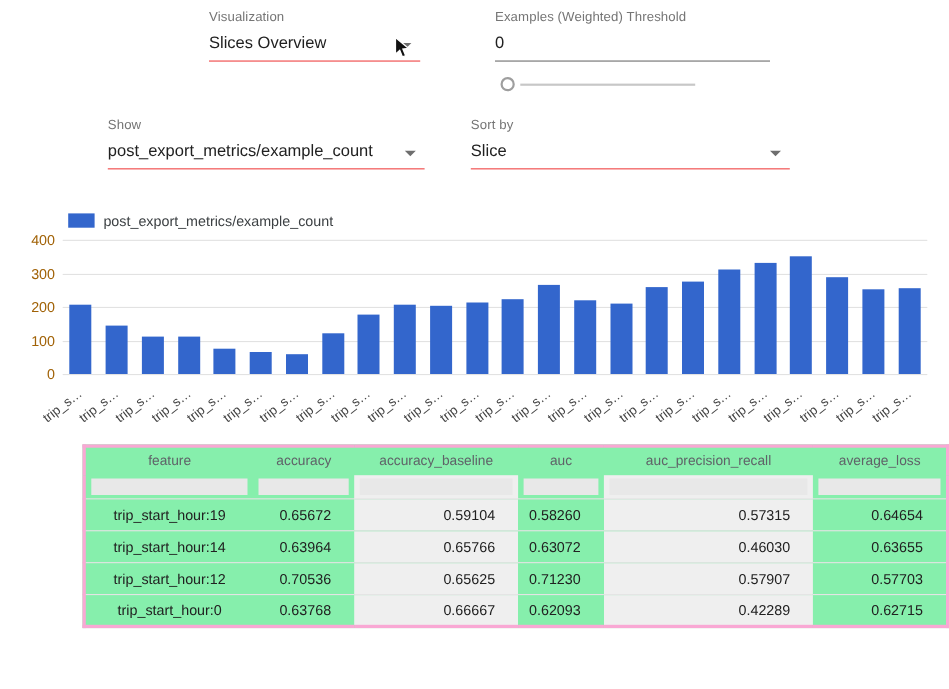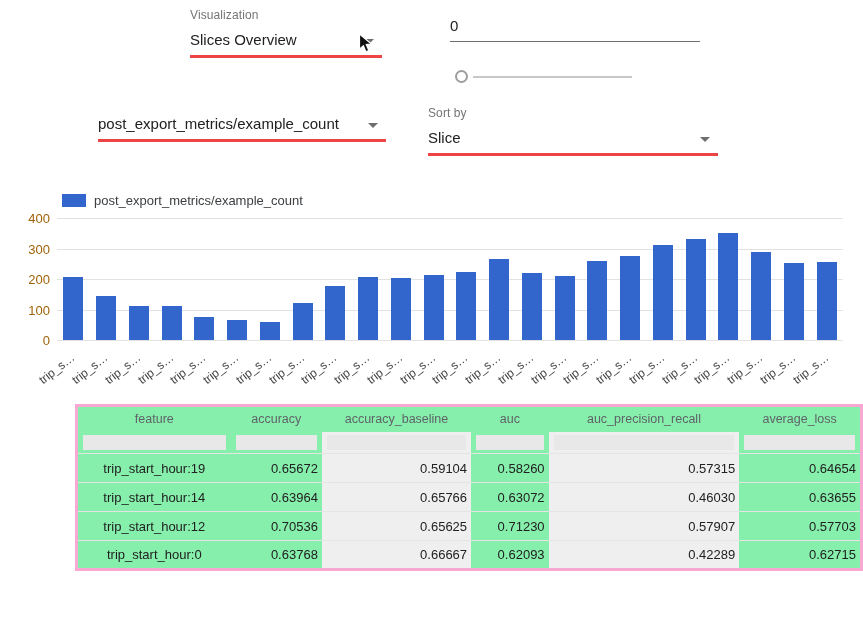--- a/index.html
+++ b/index.html
@@ -3,21 +3,21 @@
 <meta charset="utf-8">
 <style>
   * { margin:0; padding:0; box-sizing:border-box; }
   html,body { background:#fff; }
   body { font-family:"Liberation Sans", sans-serif; }
   .page { position:relative; width:863px; height:618px; background:#fff; overflow:hidden; }
 
   
   .ctrl-label { font-size:12px; color:#757575; letter-spacing:.1px; }
   .dropdown { display:flex; align-items:flex-end; justify-content:space-between;
-              border-bottom:3px solid #ef4444; padding-bottom:7px; margin-top:9px; cursor:pointer; }
+              border-bottom:1px solid #ef4444; padding-bottom:7px; margin-top:9px; cursor:pointer; }
   .dd-value { font-size:15px; color:#212121; white-space:nowrap; overflow:hidden; }
   .caret { width:0; height:0; border-left:5px solid transparent; border-right:5px solid transparent;
            border-top:5px solid #6e6e6e; margin:0 8px 4px 0; flex:none; }
   .input-line { font-size:15px; color:#212121; border-bottom:1px solid #6e6e6e;
                 padding-bottom:7px; margin-top:9px; min-height:22px; }
 
   #viz-ctrl { position:absolute; left:190px; top:8px; width:192px; }
   #threshold-ctrl { position:absolute; left:450px; top:8px; width:250px; }
   #show-ctrl { position:absolute; left:98px; top:106px; width:288px; }
   #sort-ctrl { position:absolute; left:428px; top:106px; width:290px; }
@@ -50,46 +50,48 @@
   #metrics-table-wrap { position:absolute; left:75px; top:404px; }
   #metrics-table { border-collapse:collapse; table-layout:fixed; background:#86efac; border:3px solid #f9a8d4; }
   #metrics-table th { height:26px; text-align:center; font-size:12.5px; color:#5f6368; font-weight:400;
                       overflow:hidden; white-space:nowrap; }
   #metrics-table .filter-row td { height:22px; padding:3px 5px; border-bottom:1px solid #e4e4e4; }
   #metrics-table .filter-row input { display:block; width:100%; height:15px; border:none; outline:none;
                       background:#e8e8e8; font:12px "Liberation Sans", sans-serif; }
   #metrics-table tbody td { height:29px; font-size:13px; color:#212121; border-bottom:1px solid #e4e4e4;
                       white-space:nowrap; overflow:hidden; }
   #metrics-table td.feat { text-align:center; }
-  #metrics-table td.num { text-align:right; padding-right:4px; }
+  #metrics-table td.num { text-align:right; padding-right:21px; }
   #metrics-table .shaded { background:#efefef; }
 </style>
 </head>
 <body>
 
 <div class="page">
 
   <div id="viz-ctrl">
     <div class="ctrl-label">Visualization</div>
     <div class="dropdown">
       <span class="dd-value">Slices Overview</span>
       <span class="caret"></span>
     </div>
   </div>
 
   <div id="threshold-ctrl">
+    <div class="ctrl-label">Examples (Weighted) Threshold</div>
     <div class="input-line">0</div>
   </div>
 
   <div id="slider">
     <div class="slider-knob"></div>
     <div class="slider-track"></div>
   </div>
 
   <div id="show-ctrl">
+    <div class="ctrl-label">Show</div>
     <div class="dropdown">
       <span class="dd-value">post_export_metrics/example_count</span>
       <span class="caret"></span>
     </div>
   </div>
 
   <div id="sort-ctrl">
     <div class="ctrl-label">Sort by</div>
     <div class="dropdown">
       <span class="dd-value">Slice</span>

